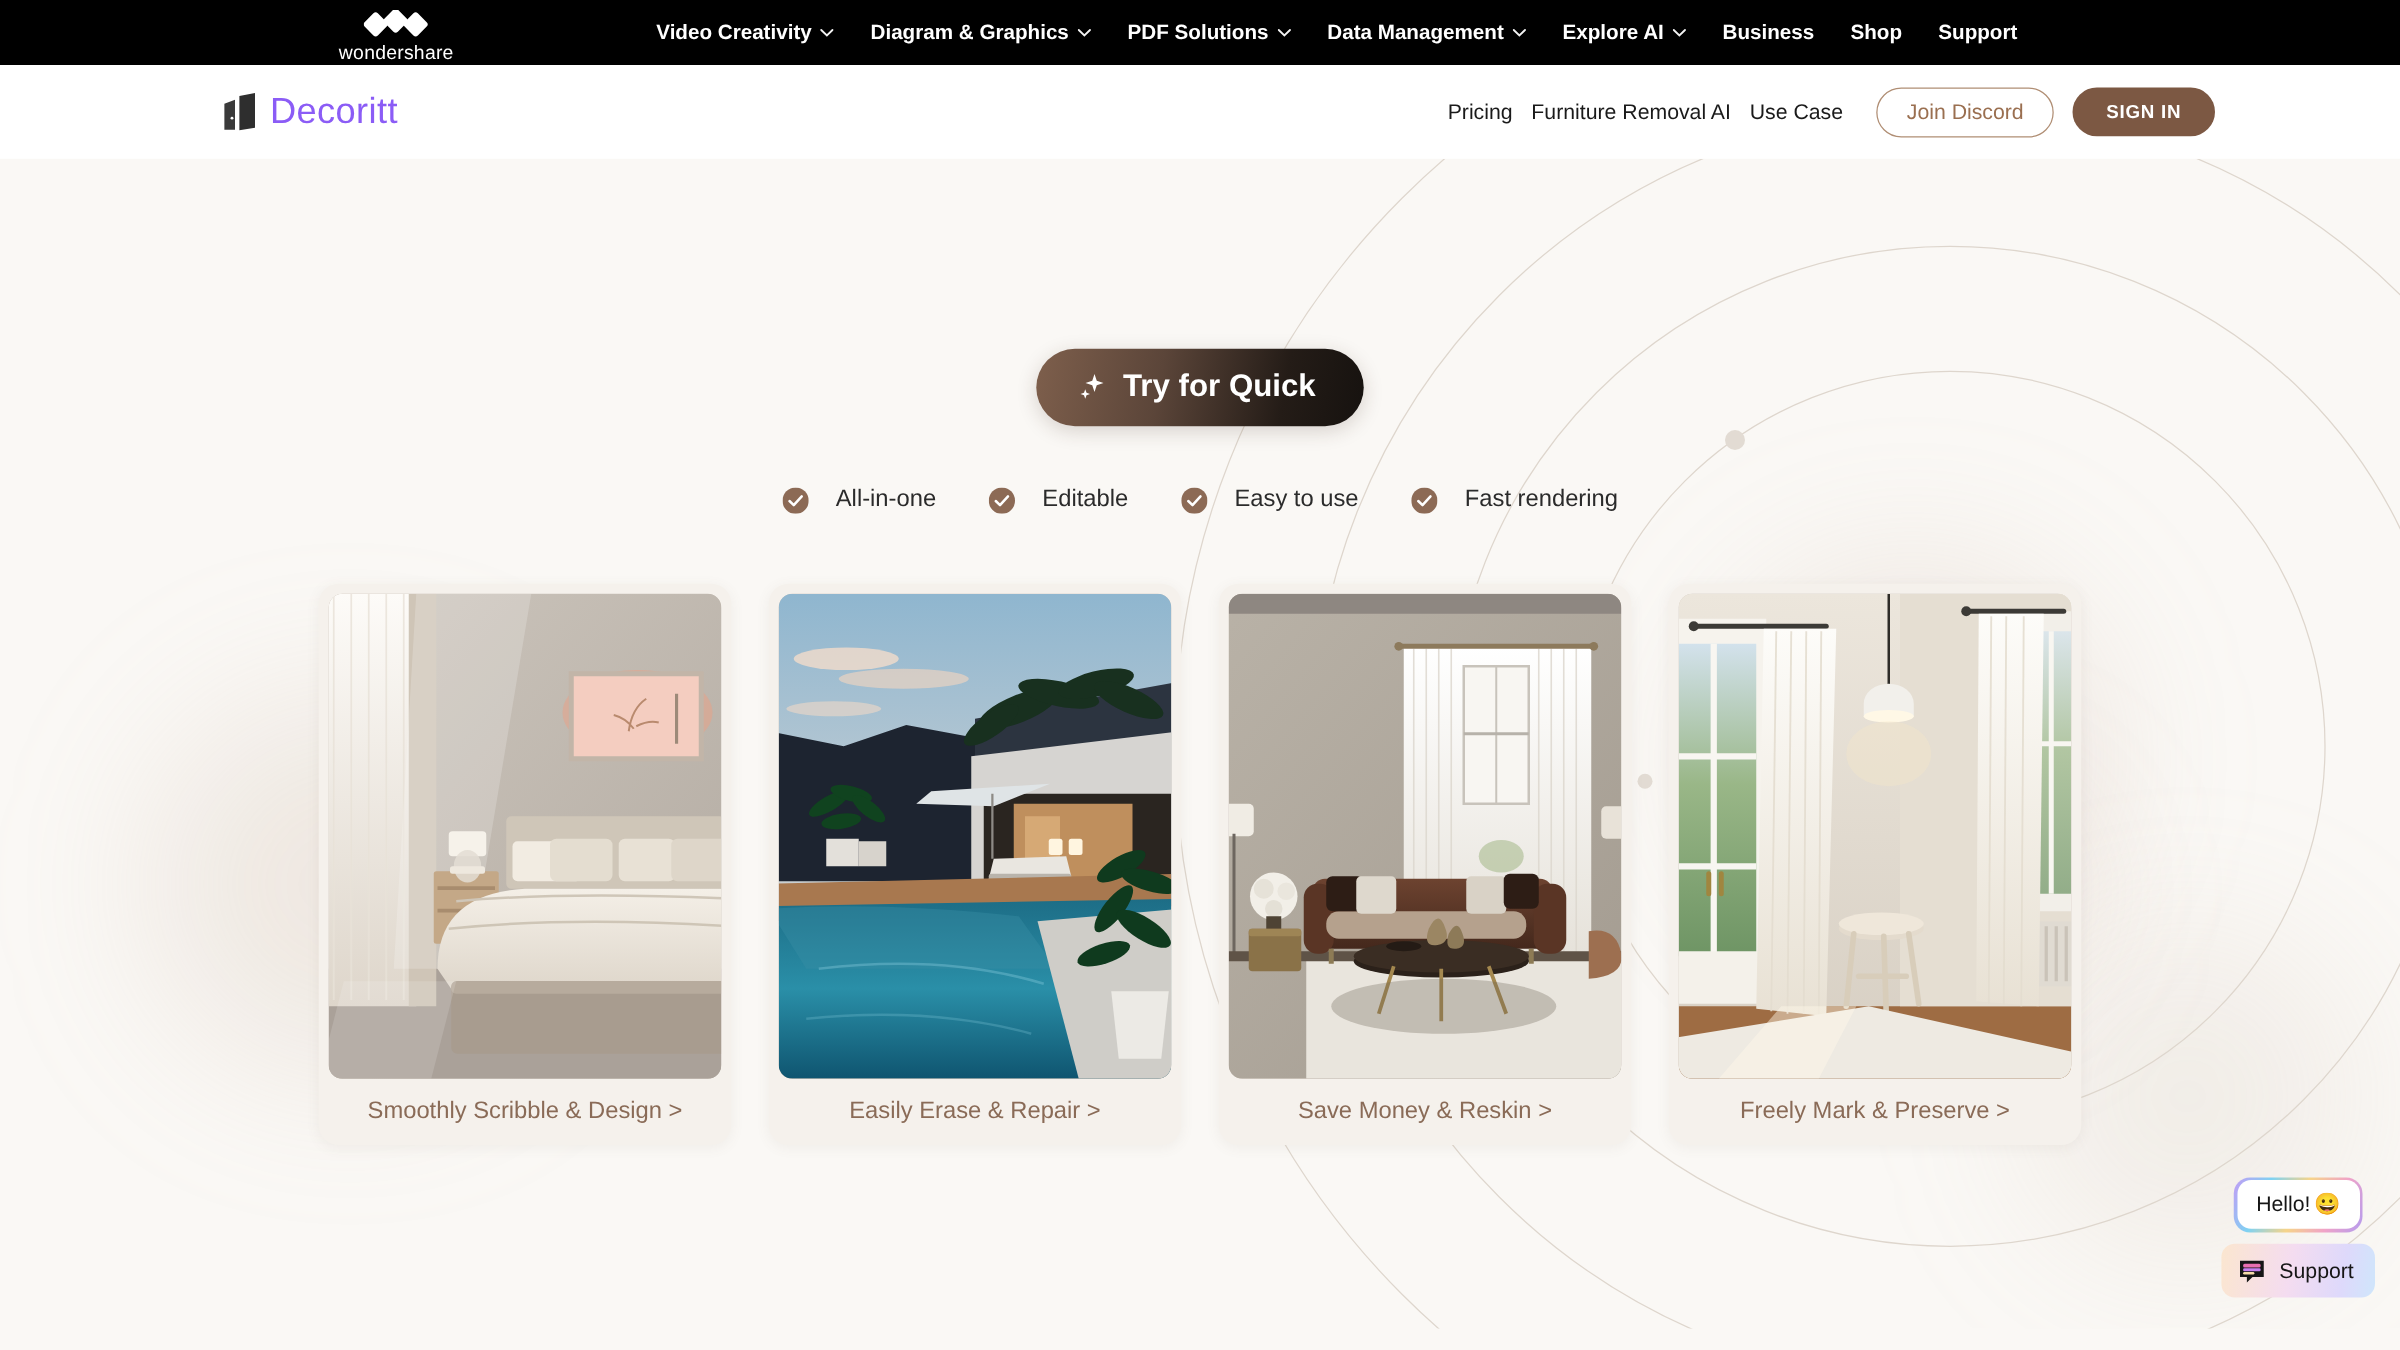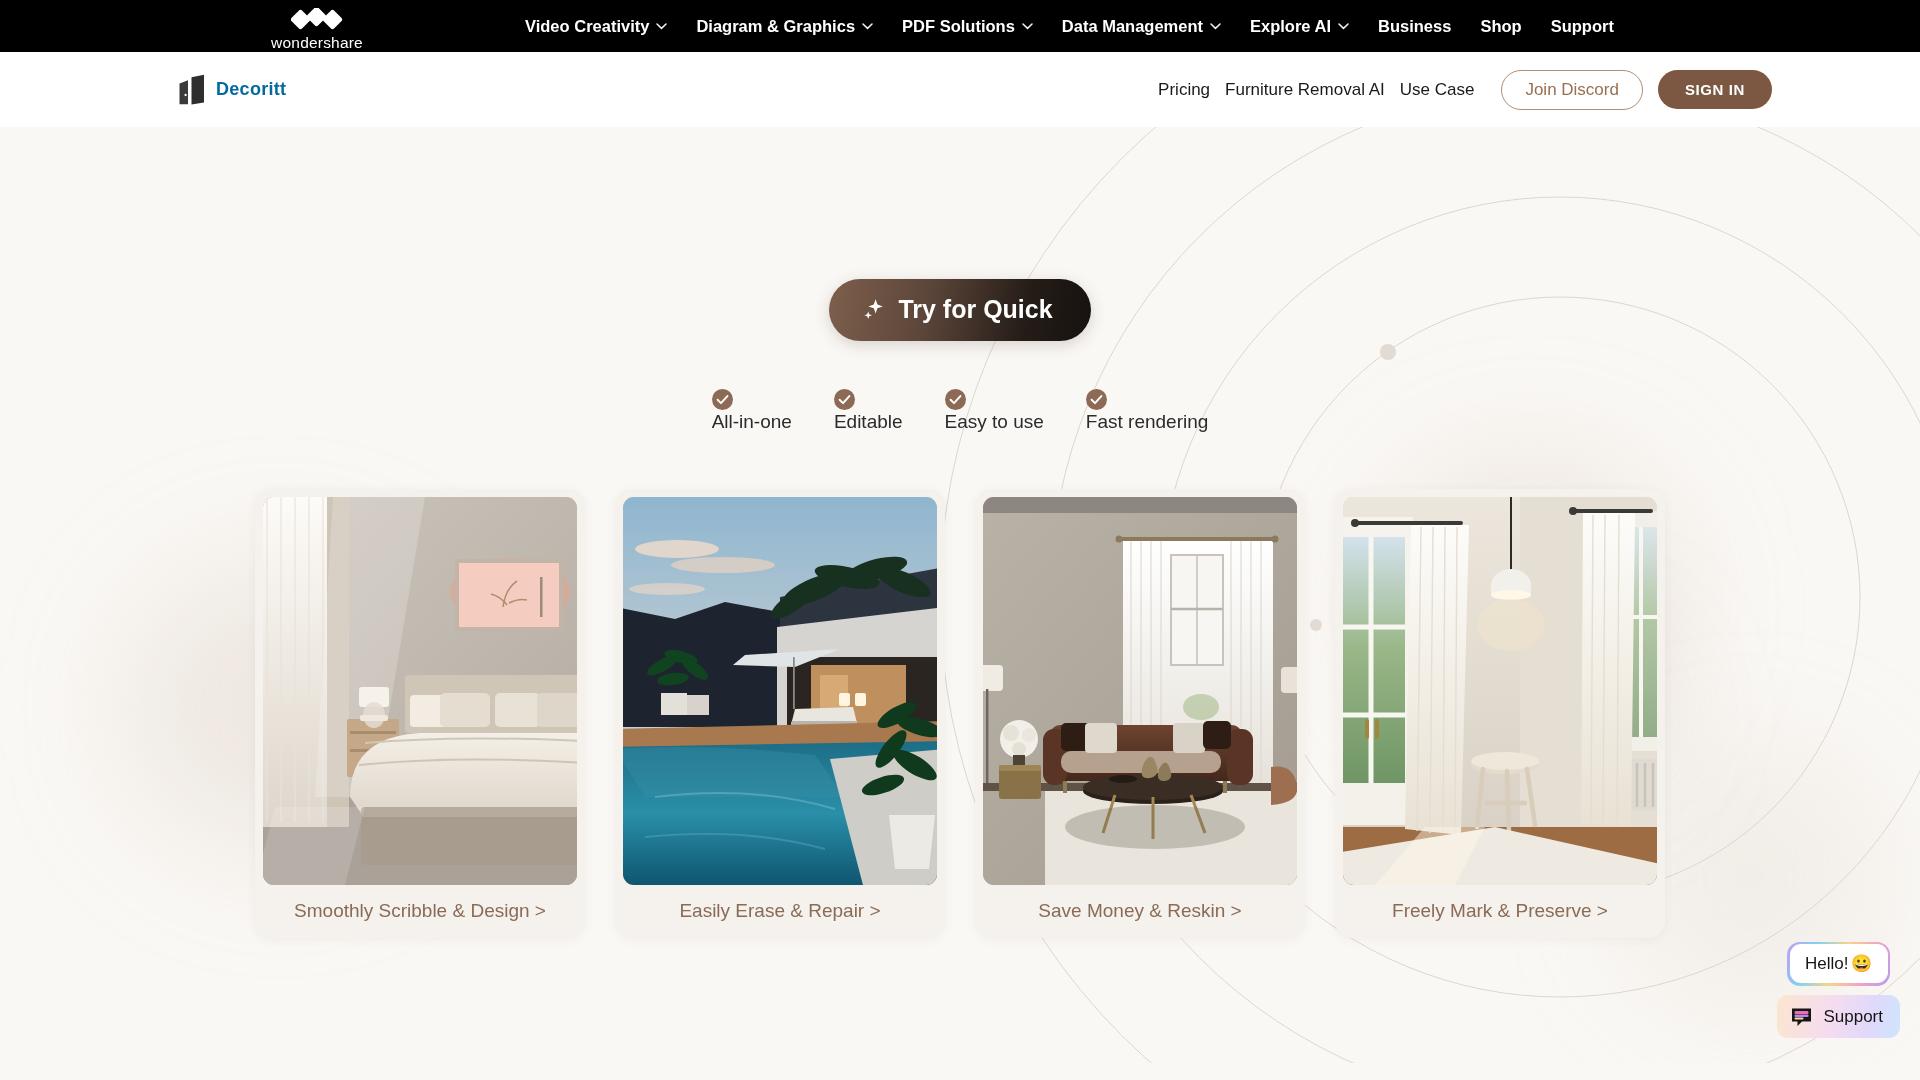--- a/index.html
+++ b/index.html
@@ -68,23 +68,23 @@
     left:178px;
     top:50%;
     transform:translateY(-50%);
     display:flex;
     align-items:center;
     gap:10px;
     cursor:pointer;
   }
   .dec-icon{ width:28px; height:32px; display:block; }
   .dec-word{
-    font-size:18px;
-    color:#0369a1;
-    font-weight:700;
+    font-size:29px;
+    color:#8b5cf6;
+    font-weight:400;
     letter-spacing:.3px;
   }
   .dec-right{
     position:absolute;
     right:148px;
     top:50%;
     transform:translateY(-50%);
     display:flex;
     align-items:center;
     gap:15px;
@@ -178,21 +178,21 @@
   }
   .spark{ width:26px; height:26px; display:block; }
 
   .badges{
     margin-top:48px;
     display:flex;
     justify-content:center;
     align-items:center;
     gap:42px;
   }
-  .badge{ display:flex; align-items:flex-start; gap:1px;flex-direction:column; }
+  .badge{ display:flex; align-items:center; gap:22px; }
   .badge .tick{ width:21px; height:21px; display:block; flex:none; }
   .badge span.lbl{ font-size:19px; color:#2b2b2b; white-space:nowrap; }
 
   
   .cards{
     position:relative;
     z-index:5;
     margin:56px auto 0;
     width:1410px;
     display:flex;

